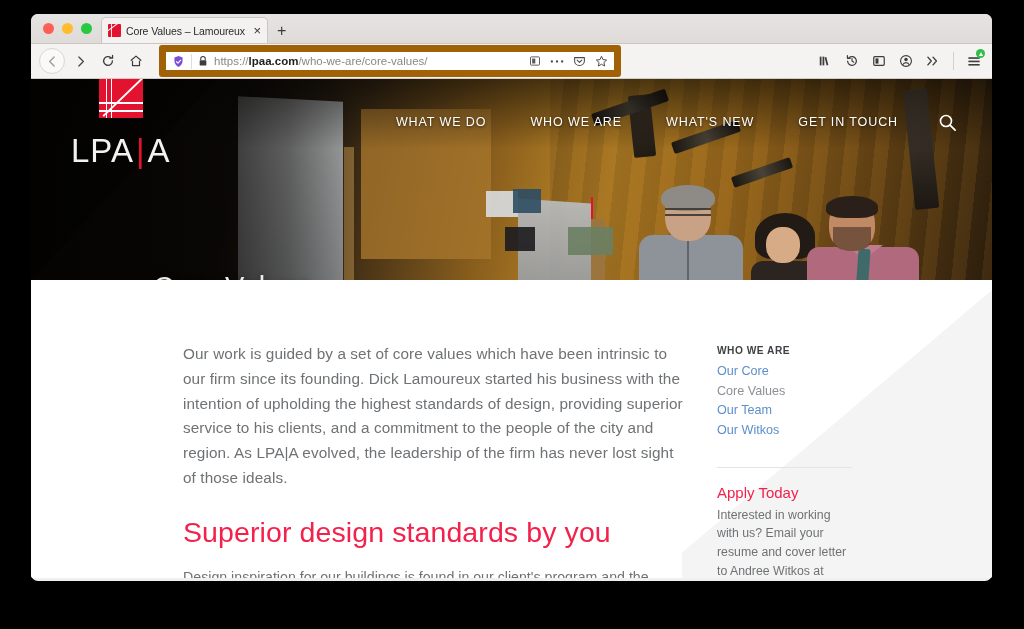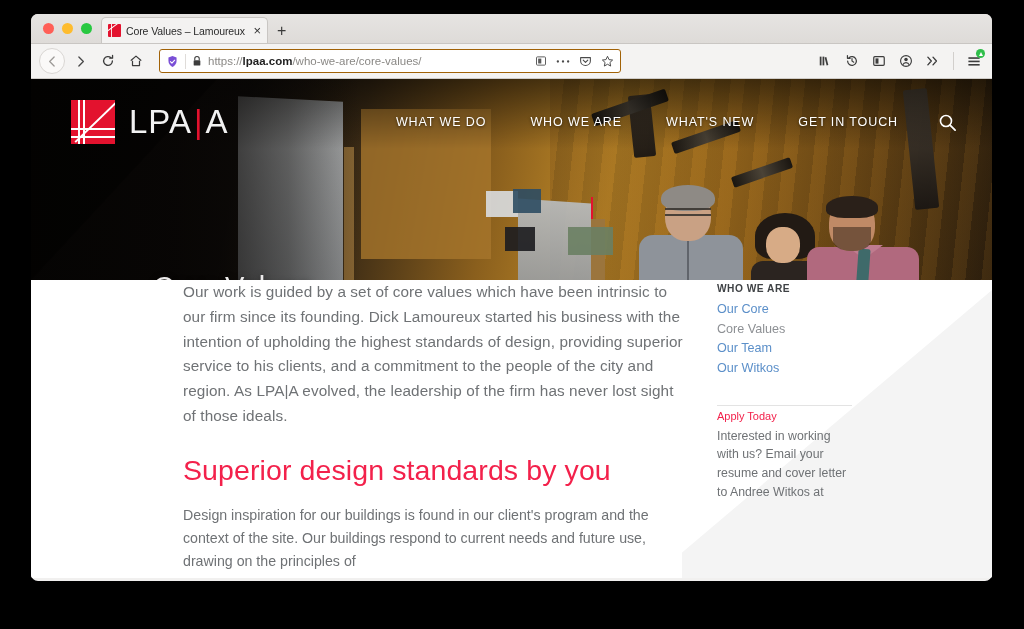--- a/index.html
+++ b/index.html
@@ -91,23 +91,23 @@
     border-bottom: 1px solid #cfccc9;
   }
   .navbtn {
     width: 26px; height: 26px; border-radius: 50%;
     display: flex; align-items: center; justify-content: center;
     font-size: 14px; color: #4a4a4a;
   }
   .navbtn.back { border: 1px solid #d9d6d3; color: #9d9a97; background: #faf9f8; }
 
   .urlbar {
-    flex: 0 0 auto; width: 462px; height: 24px;
+    flex: 0 0 auto; width: 462px; height: 32px;
     margin-left: 8px;
-    background: #fff; border: 1px solid #a16207;
+    background: #fff; border: 7px solid #a16207;
     border-radius: 3px;
     display: flex; align-items: center;
     padding: 0 6px; gap: 6px;
   }
   .shield { width: 13px; height: 13px; flex: 0 0 13px; }
   .sep-v { width: 1px; height: 15px; background: #dfdcd9; }
   .lock { width: 10px; flex: 0 0 10px; }
   .url {
     flex: 1 1 auto; font-size: 11.5px; color: #8a8885;
     white-space: nowrap; overflow: hidden;
@@ -235,21 +235,21 @@
     position:absolute; left:0; top:0; width:300px; height:100%;
     background: rgba(0,0,0,.35);
     clip-path: polygon(0 0, 62% 0, 0 100%);
   }
 
   
   .site-header {
     position: absolute; left: 0; top: 0; width: 100%; height: 86px;
     display: flex; align-items: center; z-index: 6;
   }
-  .logo { display: flex; align-items: center; margin-left: 40px; gap: 14px; }
+  .logo { display: flex; align-items: center; margin-left: 40px; gap: 14px; flex-direction: column; }
   .logo-mark {
     width: 44px; height: 44px; background: #e3122e;
     position: relative; overflow: hidden;
   }
   .logo-mark span { position: absolute; background: #fff; }
   .lm-v1 { left: 7px;  top: 0; width: 1.6px; height: 44px; }
   .lm-v2 { left: 12px; top: 0; width: 1.6px; height: 44px; }
   .lm-h1 { left: 0; top: 28px; width: 44px; height: 1.6px; }
   .lm-h2 { left: 0; top: 36px; width: 44px; height: 1.6px; }
   .lm-d  { left: -4px; top: 21px; width: 58px; height: 1.8px; transform: rotate(-44deg); }
@@ -281,21 +281,21 @@
   .hero-title {
     position: absolute; left: 122px; top: 192px;
     font-size: 29px; color: #eceaea; font-weight: 400;
     letter-spacing: .2px; z-index: 6;
     text-shadow: 0 1px 6px rgba(0,0,0,.55);
   }
 
   
   .content {
     position: relative; background: #fff;
-    height: 332px; 
+    height: 332px; padding-top: 62px;
   }
   .diag-panel2 {
     position: absolute; right: 0; top: 0; width: 310px; height: 298px;
     background: #f4f4f4;
     clip-path: polygon(100% 10px, 100% 100%, -30px 100%);
     z-index: 0;
   }
   .content-inner {
     position: relative; z-index: 2;
     display: flex; gap: 0; padding: 0 0 0 152px;
@@ -324,21 +324,21 @@
   }
   .side-link {
     display: block; font-size: 12.6px; color: #5b8fc9;
     text-decoration: none; line-height: 1.48; margin-bottom: 1px;
   }
   .side-link.current { color: #8d9094; }
   .side-divider {
     width: 135px; height: 1px; background: #e3e3e3; margin: 27px 0 0 0;
   }
   .apply-title {
-    margin-top: 4px; font-size: 11px; color: #f3214b; font-weight: 400;
+    margin-top: 16px; font-size: 15px; color: #f3214b; font-weight: 400;
   }
   .apply-text {
     margin-top: 5px; font-size: 12.3px; line-height: 1.52; color: #6f7275;
     width: 132px;
   }
 
   svg { display: block; }
 </style>
 </head>
 <body>

